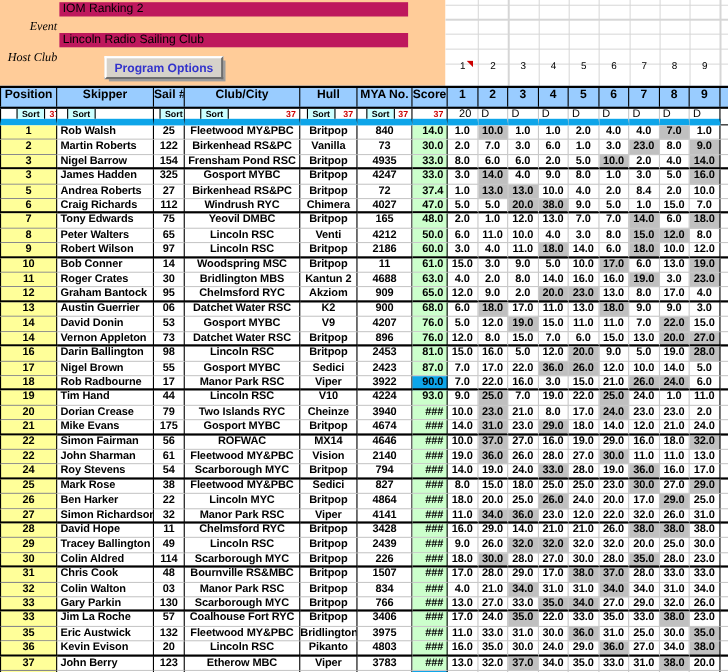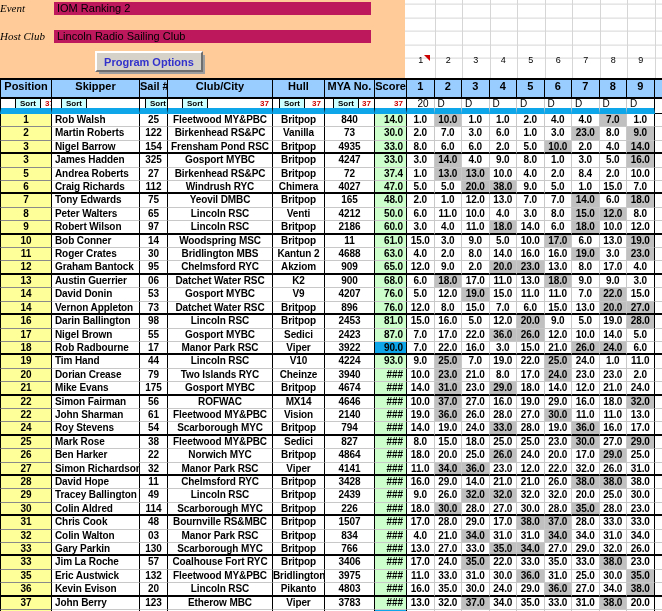--- a/index.html
+++ b/index.html
@@ -7,21 +7,21 @@
     --score-green:#CCFFCC; --discard-gray:#C0C0C0; --sort-cyan:#CCFFFF;
     --marker-red:#CC0000; --btn-blue:#3333CC; --grid:#C8C8C8;
   }
   html,body{margin:0;padding:0;background:#fff;}
   #app{position:relative;width:662px;height:611px;overflow:hidden;
        font-family:"Liberation Sans","DejaVu Sans",sans-serif;color:#000;background:#fff;}
 
   
   .form-panel{position:absolute;left:0;top:0;width:405px;height:78px;background:var(--peach);}
   .frow{position:absolute;left:0;height:13px;width:405px;}
-  .flabel{position:absolute;left:0;top:0;width:52px;height:13px;text-align:left;
+  .flabel{position:absolute;left:0;top:16px;width:52px;height:13px;text-align:right;
           font-family:"Liberation Serif","DejaVu Serif",serif;font-style:italic;
           font-size:11px;line-height:13px;}
   .finput{position:absolute;left:54px;top:0;width:317px;height:13px;background:#be185d;
           font-size:11px;line-height:13px;padding-left:3px;box-sizing:border-box;
           white-space:nowrap;overflow:hidden;}
   .pobtn{position:absolute;left:95px;top:51px;width:108px;height:21px;
          background:#D6D2CA;border:2px solid;border-color:#fff #6e6e6e #6e6e6e #fff;
          box-shadow:3px 3px 0 -1px #9e9e9e;
          color:var(--btn-blue);font-weight:bold;font-size:11px;line-height:16px;
          text-align:center;font-family:inherit;cursor:pointer;box-sizing:border-box;}
@@ -656,21 +656,21 @@
           <div class="r">23.0</div>
           <div class="r disc">30.0</div>
           <div class="r">27.0</div>
           <div class="r rlast disc">29.0</div>
           <div class="fillcell"></div>
         </div>
         <div class="row drow">
           <div class="pos c">26</div>
           <div class="skip c">Ben Harker</div>
           <div class="sail c">22</div>
-          <div class="club c">Norwich MYC</div>
+          <div class="club c">Lincoln MYC</div>
           <div class="hull c">Britpop</div>
           <div class="mya c">4864</div>
           <div class="score c">###</div>
           <div class="r">18.0</div>
           <div class="r">20.0</div>
           <div class="r">25.0</div>
           <div class="r disc">26.0</div>
           <div class="r">24.0</div>
           <div class="r">20.0</div>
           <div class="r">17.0</div>

